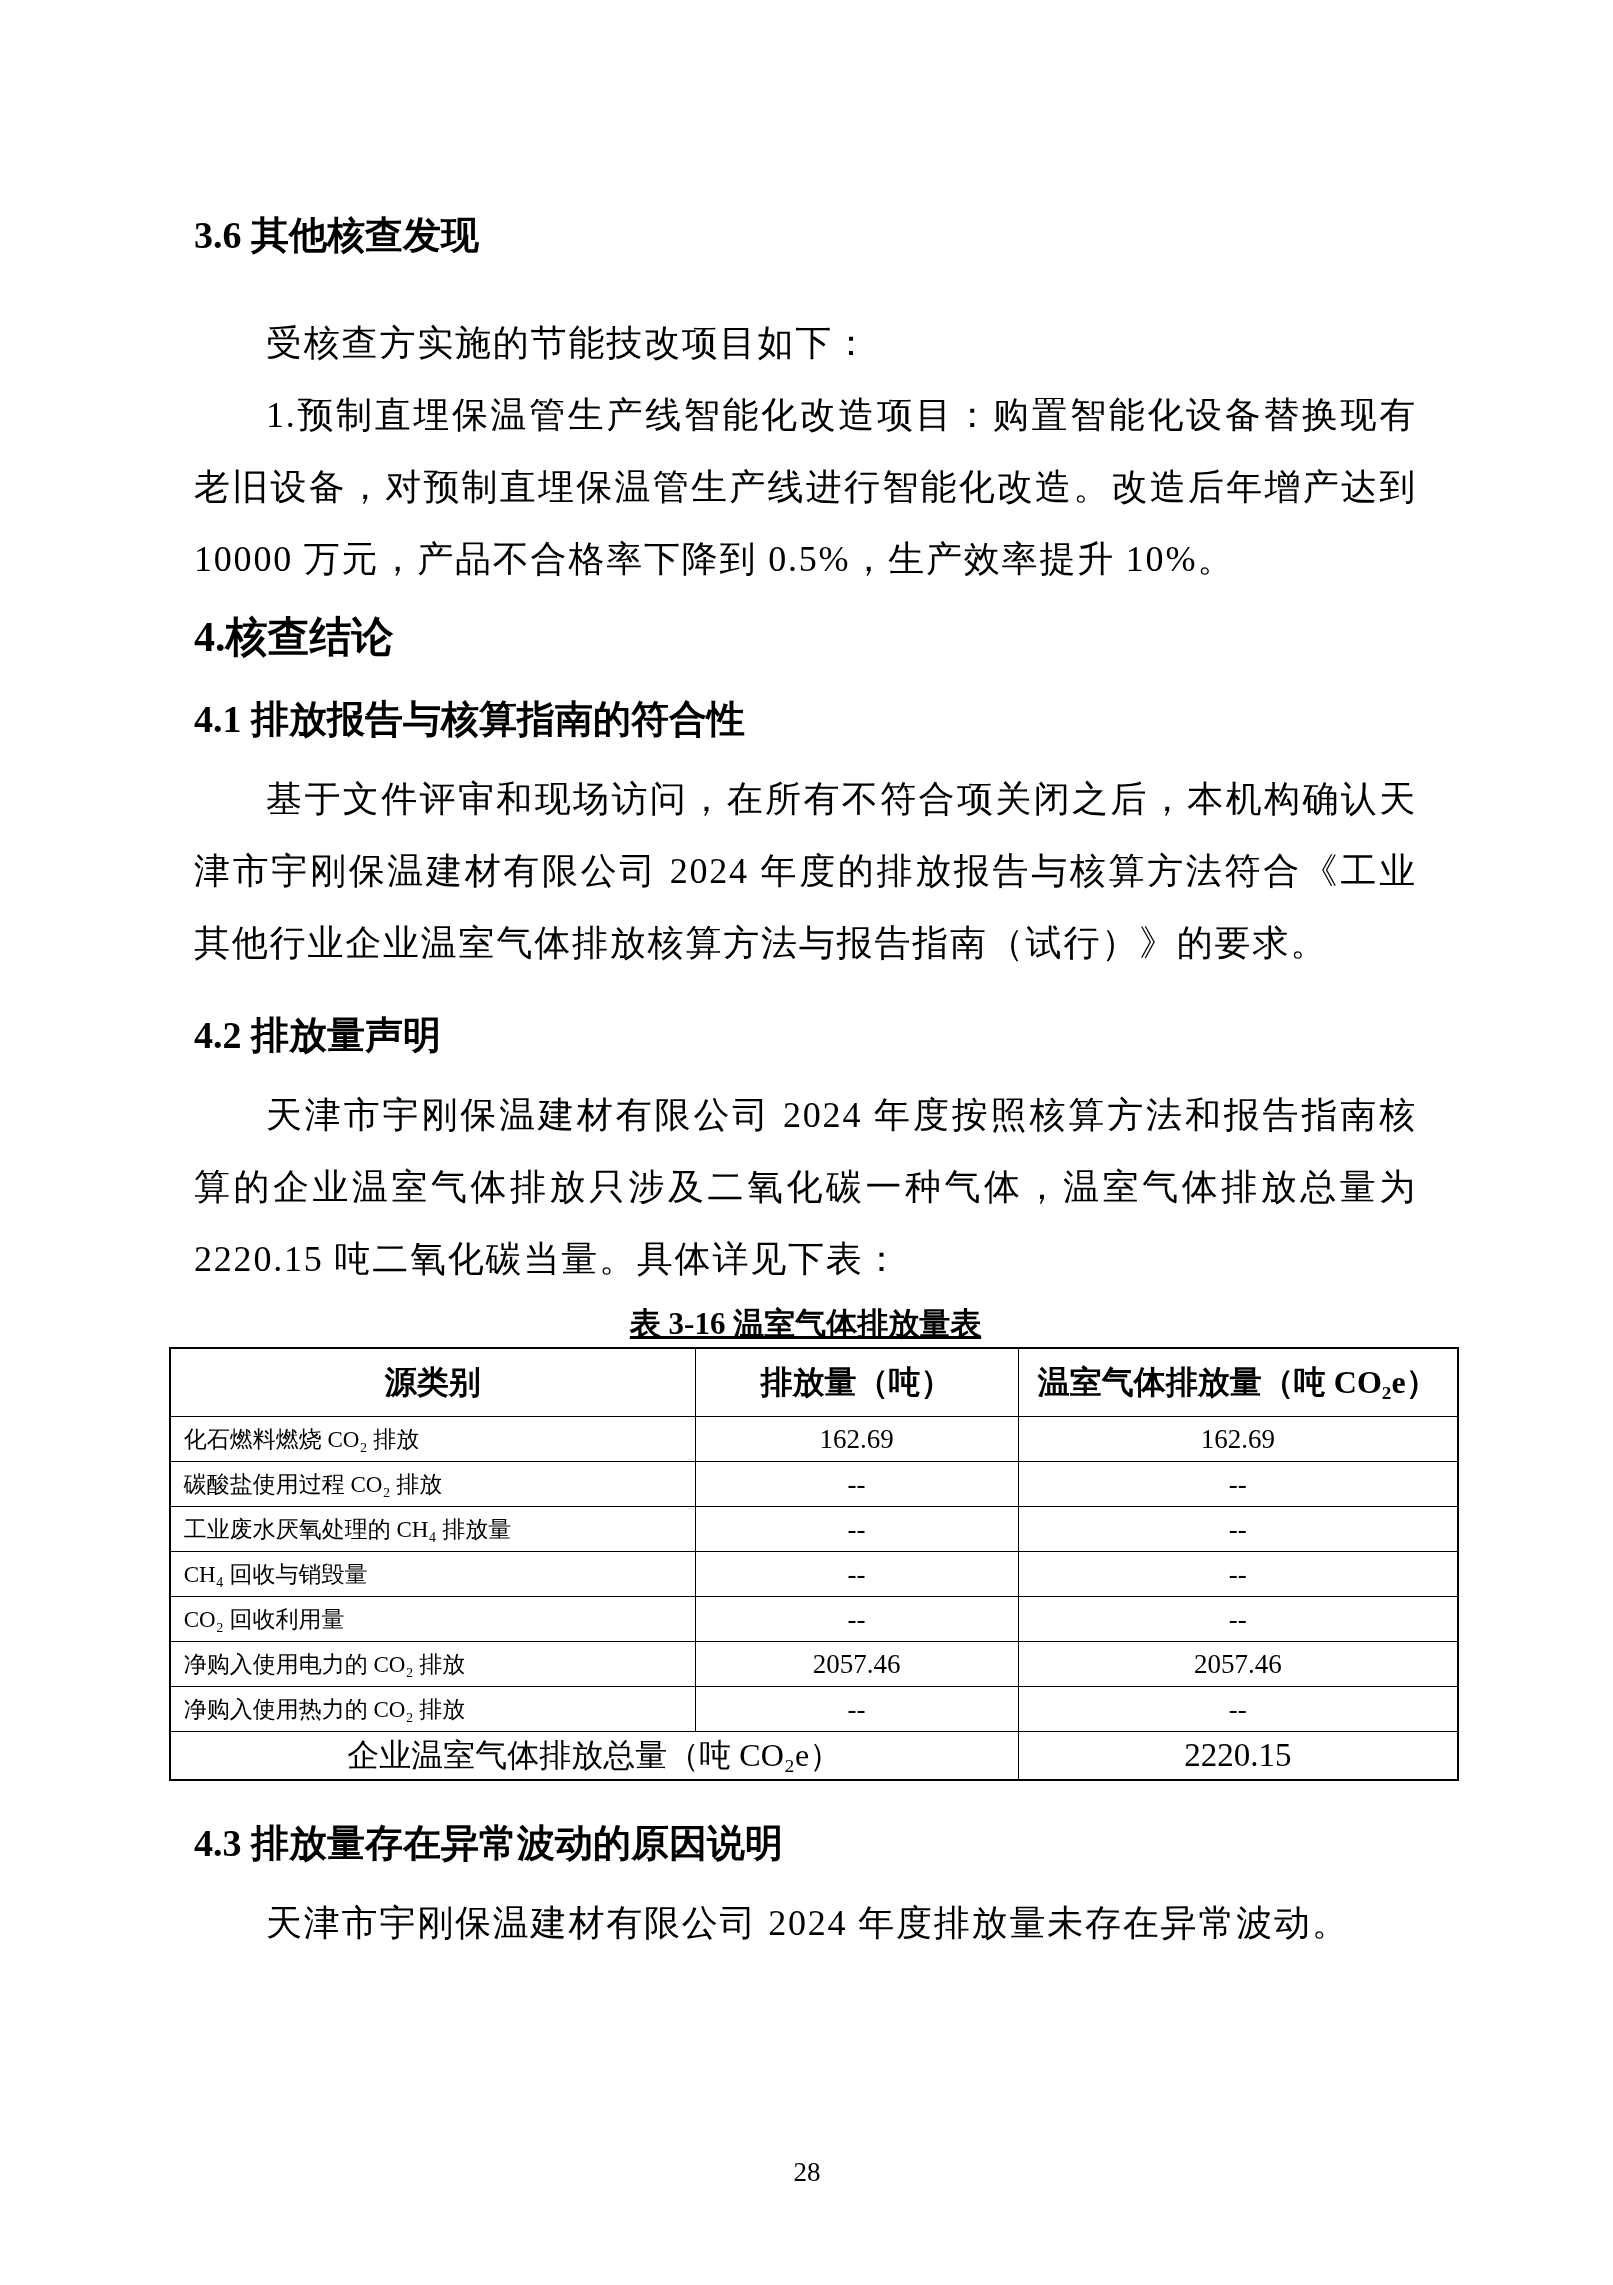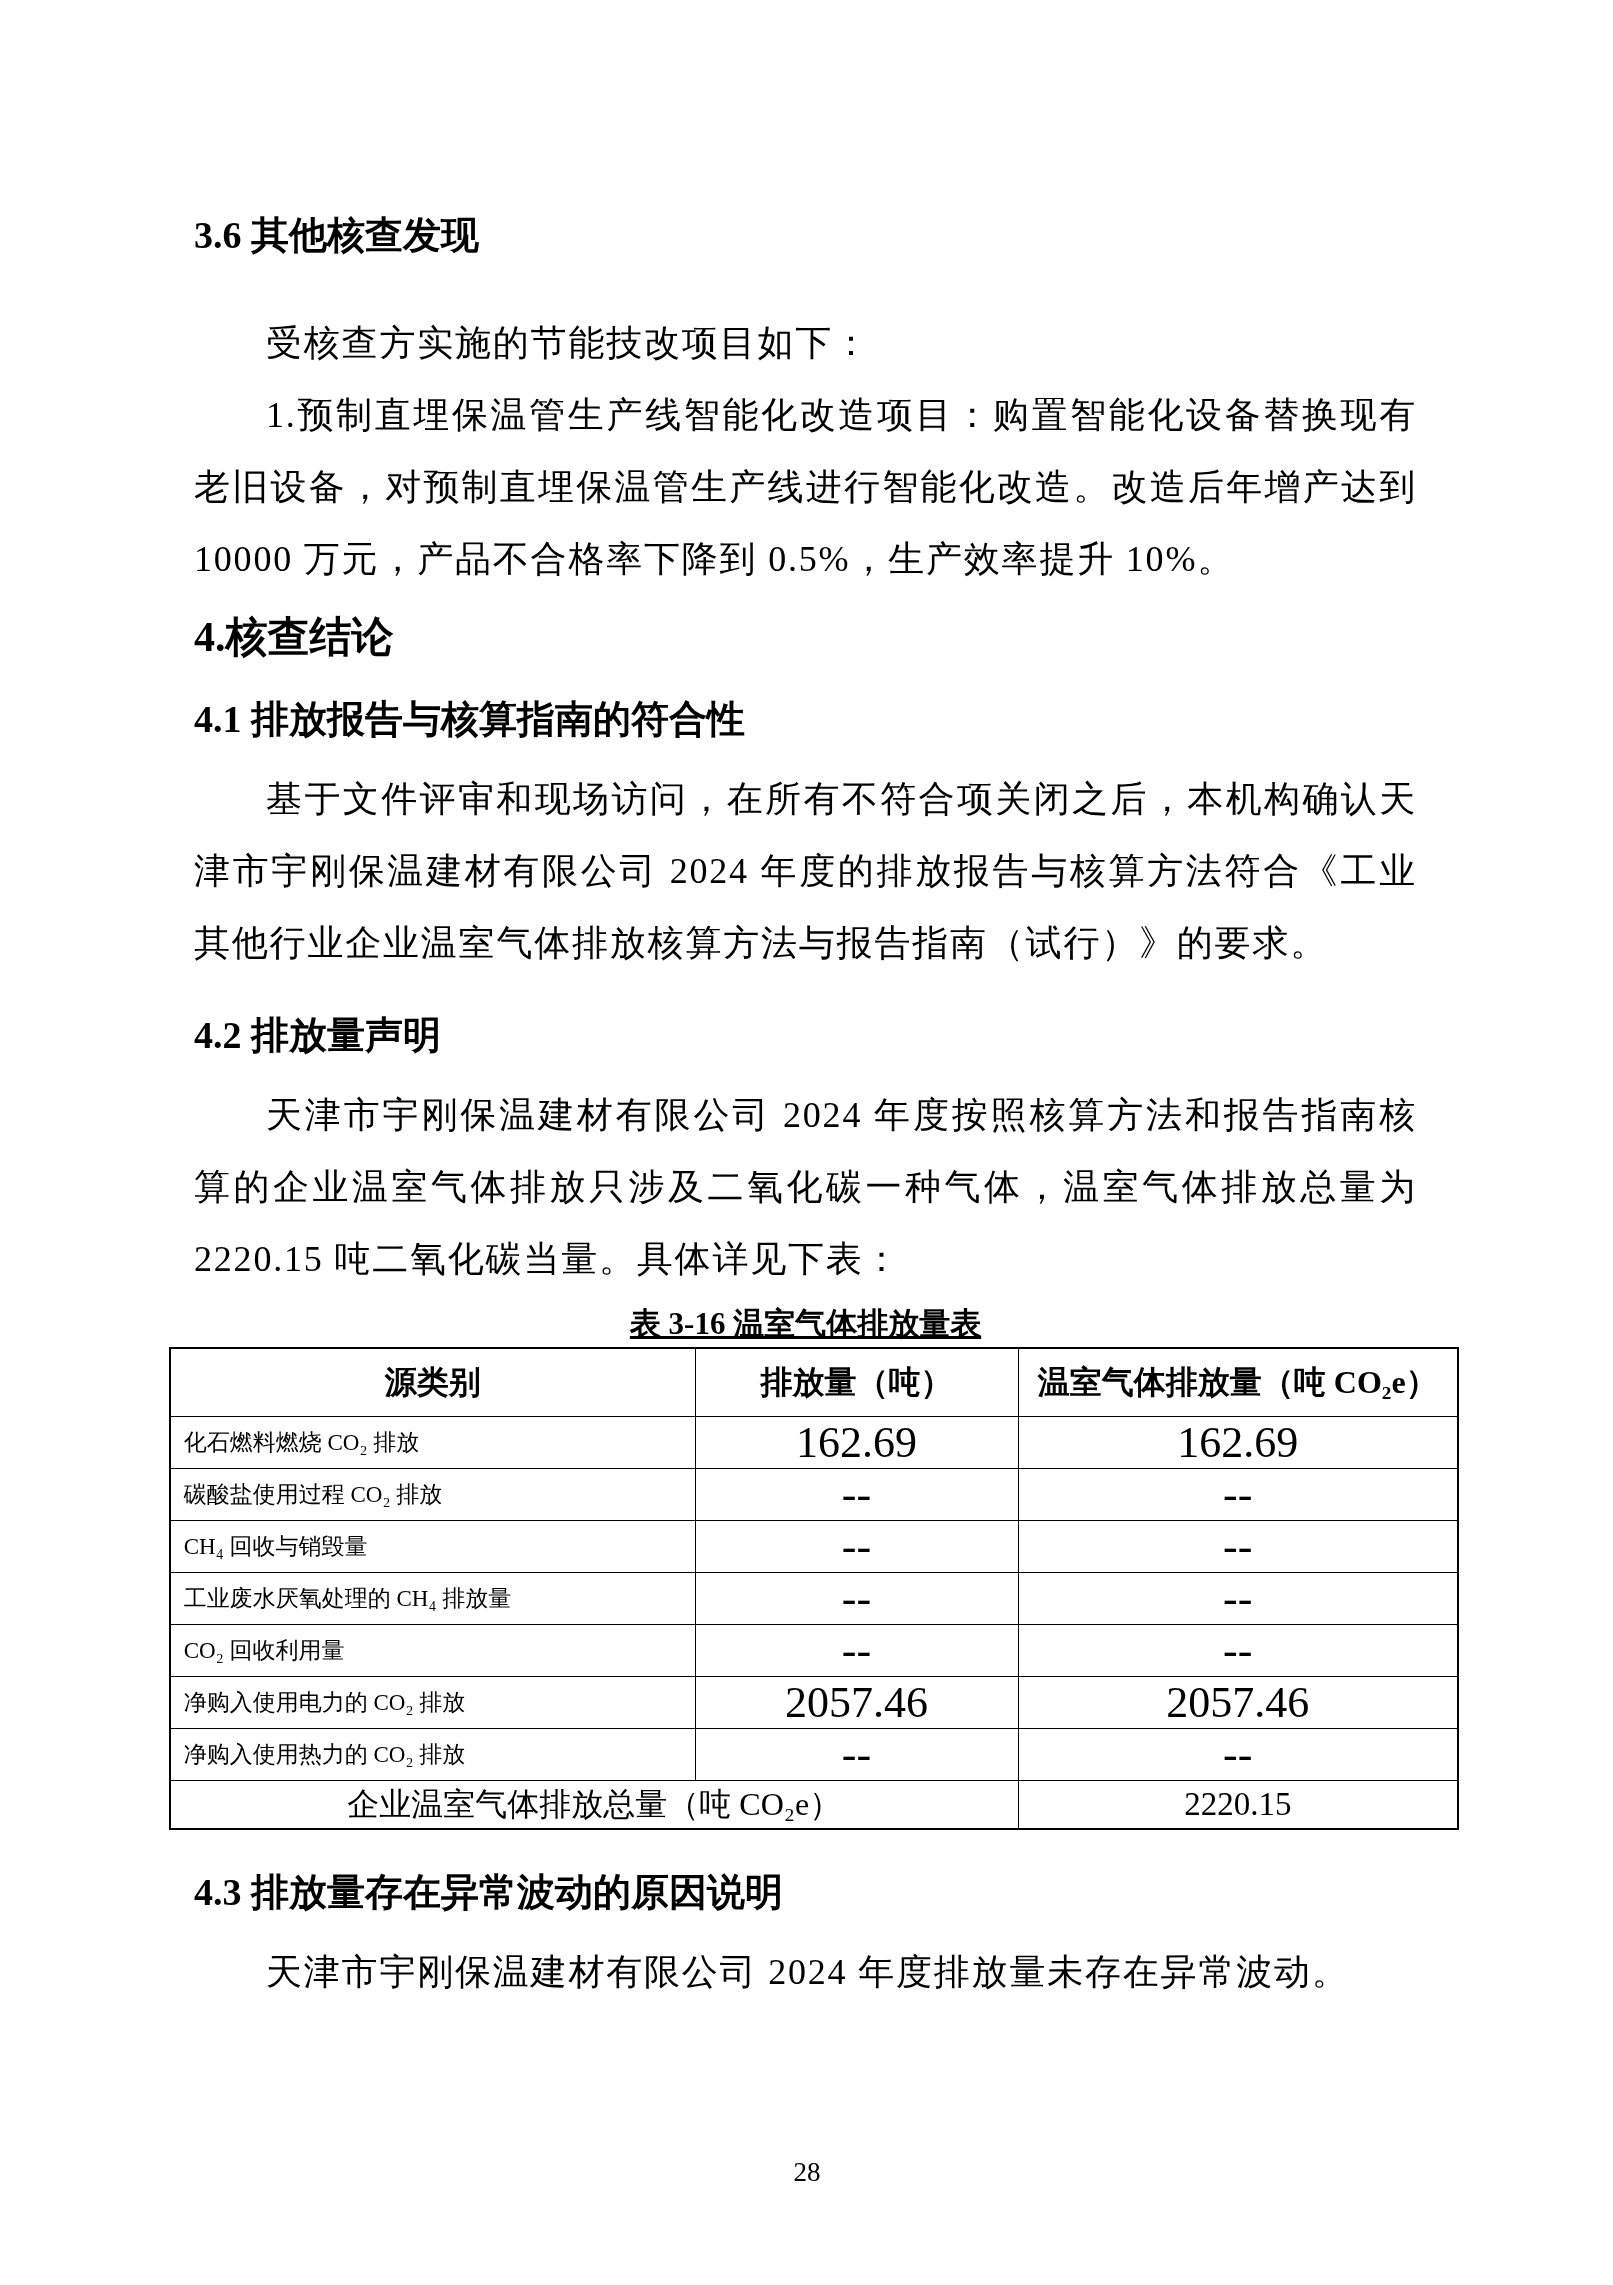--- a/index.html
+++ b/index.html
@@ -57,21 +57,21 @@
     vertical-align: middle;
   }
   .em-table th {
     height: 67px;
     font-size: 32px; font-weight: bold;
     text-align: center;
     white-space: nowrap;
   }
   .em-table td { height: 44px; font-size: 23px; }
   .em-table td.src { text-align: left; padding-left: 12.7px; white-space: nowrap; }
-  .em-table td.num { text-align: center; font-size: 44px; }
+  .em-table td.num { text-align: center; font-size: 27px; }
   .em-table td.total-label { text-align: center; font-size: 32px; height: 47px; }
   .em-table td.total-value { text-align: center; font-size: 33px; font-weight: normal; }
   .page-number {
     position: absolute;
     left: 0; right: 0; top: 2157px;
     text-align: center;
     font-size: 27px;
   }
 </style>
 </head>
@@ -112,26 +112,26 @@
           <td class="src">化石燃料燃烧 CO₂ 排放</td>
           <td class="num">162.69</td>
           <td class="num">162.69</td>
         </tr>
         <tr>
           <td class="src">碳酸盐使用过程 CO₂ 排放</td>
           <td class="num">--</td>
           <td class="num">--</td>
         </tr>
         <tr>
-          <td class="src">CH₄ 回收与销毁量</td>
+          <td class="src">工业废水厌氧处理的 CH₄ 排放量</td>
           <td class="num">--</td>
           <td class="num">--</td>
         </tr>
         <tr>
-          <td class="src">工业废水厌氧处理的 CH₄ 排放量</td>
+          <td class="src">CH₄ 回收与销毁量</td>
           <td class="num">--</td>
           <td class="num">--</td>
         </tr>
         <tr>
           <td class="src">CO₂ 回收利用量</td>
           <td class="num">--</td>
           <td class="num">--</td>
         </tr>
         <tr>
           <td class="src">净购入使用电力的 CO₂ 排放</td>

